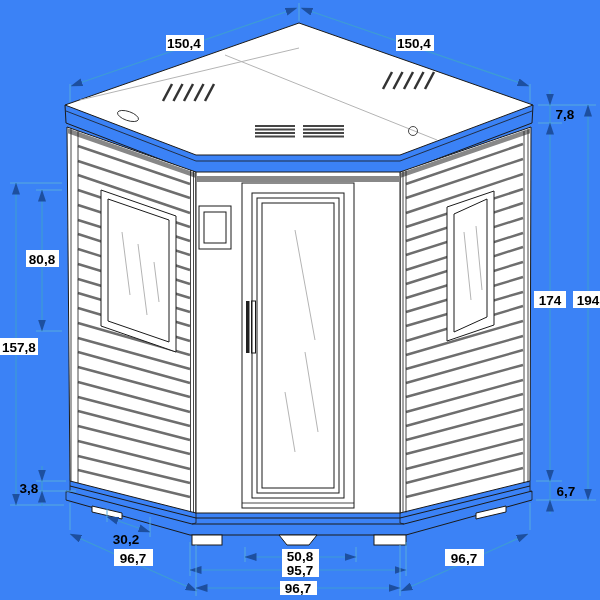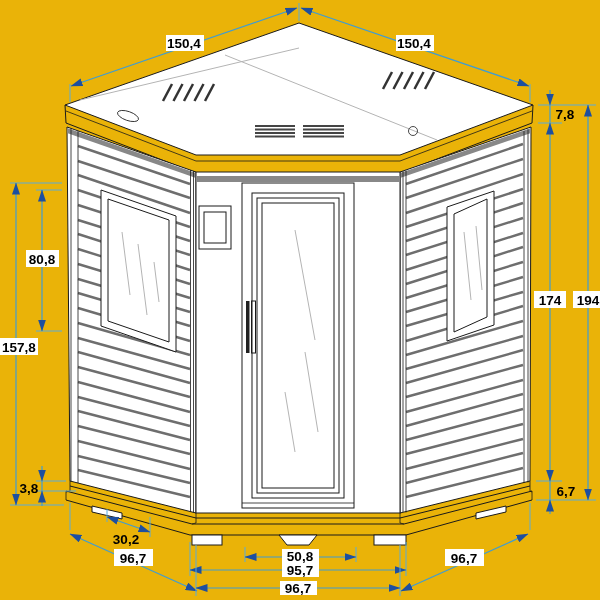--- a/index.html
+++ b/index.html
@@ -1,16 +1,16 @@
 <!DOCTYPE html>
 <html><head>
 <meta charset="utf-8">
 <style>
   html,body{margin:0;padding:0;background:#fff;}
-  .stage{position:relative;width:600px;height:600px;background:#eab308;overflow:hidden;}
+  .stage{position:relative;width:600px;height:600px;background:#3b82f6;overflow:hidden;}
   svg{display:block;}
   text.dim{font-family:"Liberation Sans",sans-serif;font-weight:bold;font-size:13.5px;fill:#000;text-anchor:middle;}
   .outline{fill:none;stroke:#1a1a1a;stroke-width:1;}
   .thin{fill:none;stroke:#1a1a1a;stroke-width:0.8;}
   .lightline{fill:none;stroke:#b4b4b4;stroke-width:1;}
   .groove{fill:none;stroke:#6e6e6e;stroke-width:2.4;}
   .white{fill:#ffffff;stroke:#1a1a1a;stroke-width:1;}
   .dimline{fill:none;stroke:#3E9CD4;stroke-width:1.2;}
   .extline{fill:none;stroke:#58ABDC;stroke-width:1;}
   .labelbg{fill:#ffffff;}

